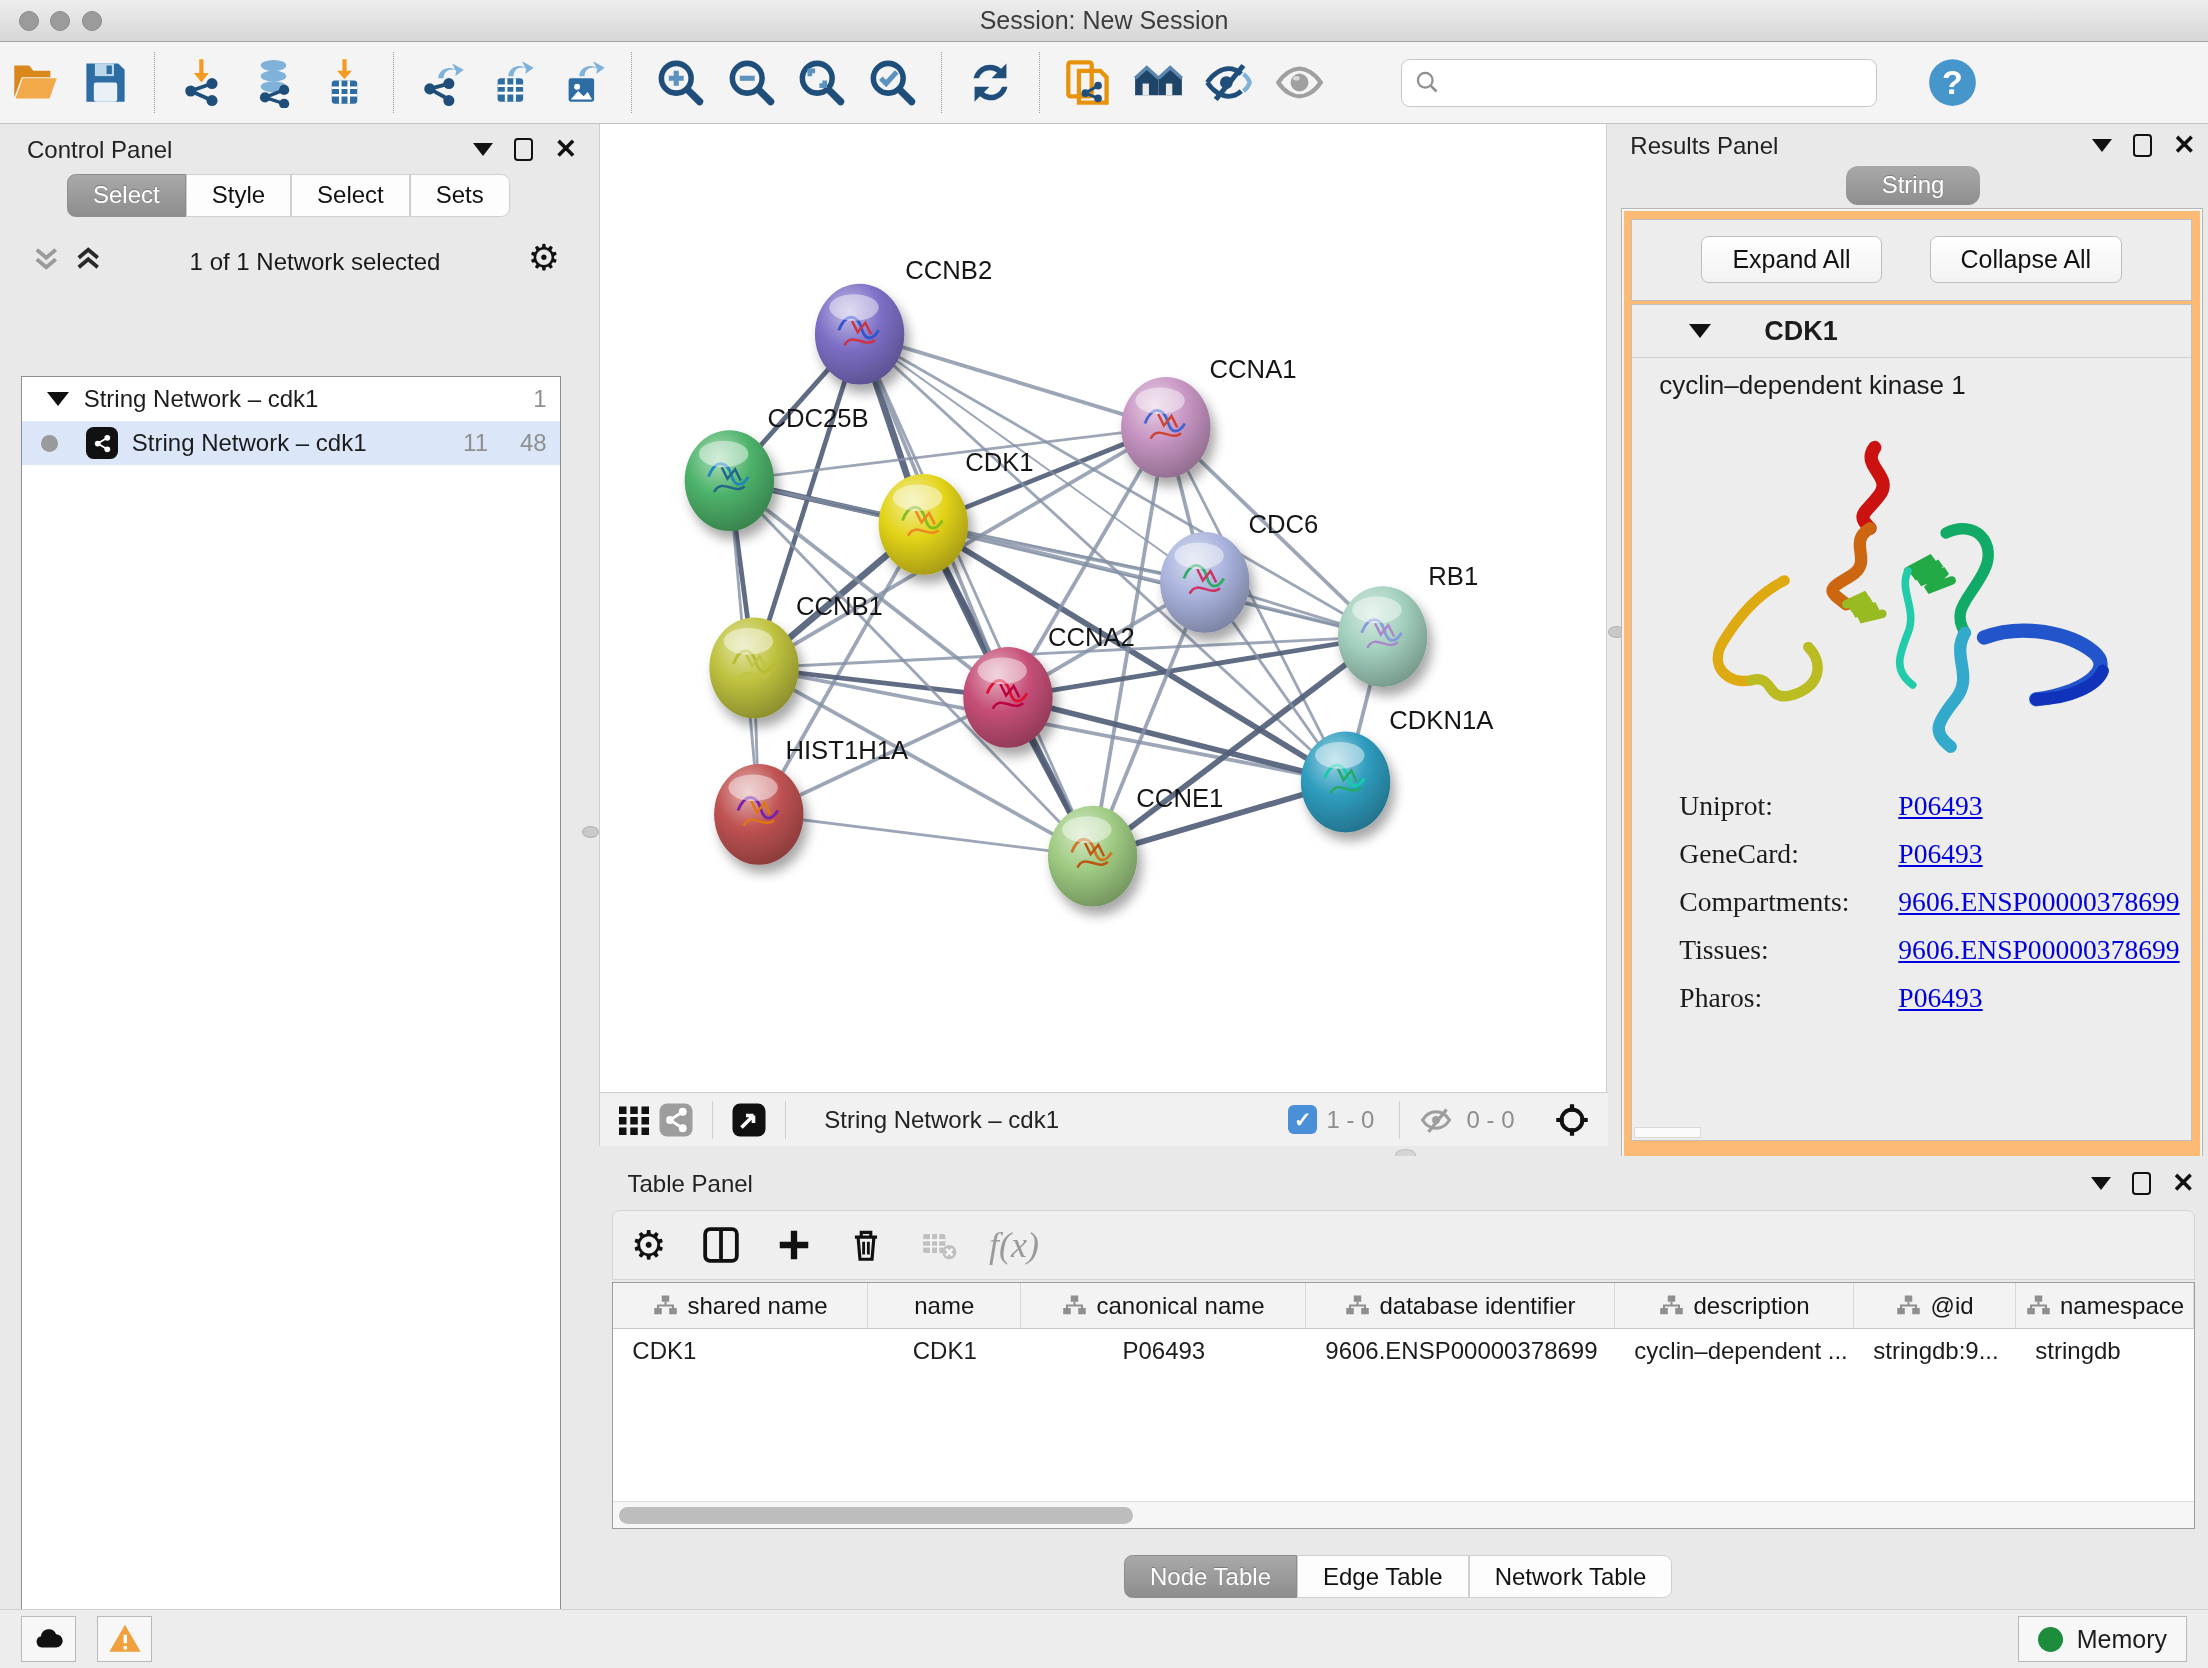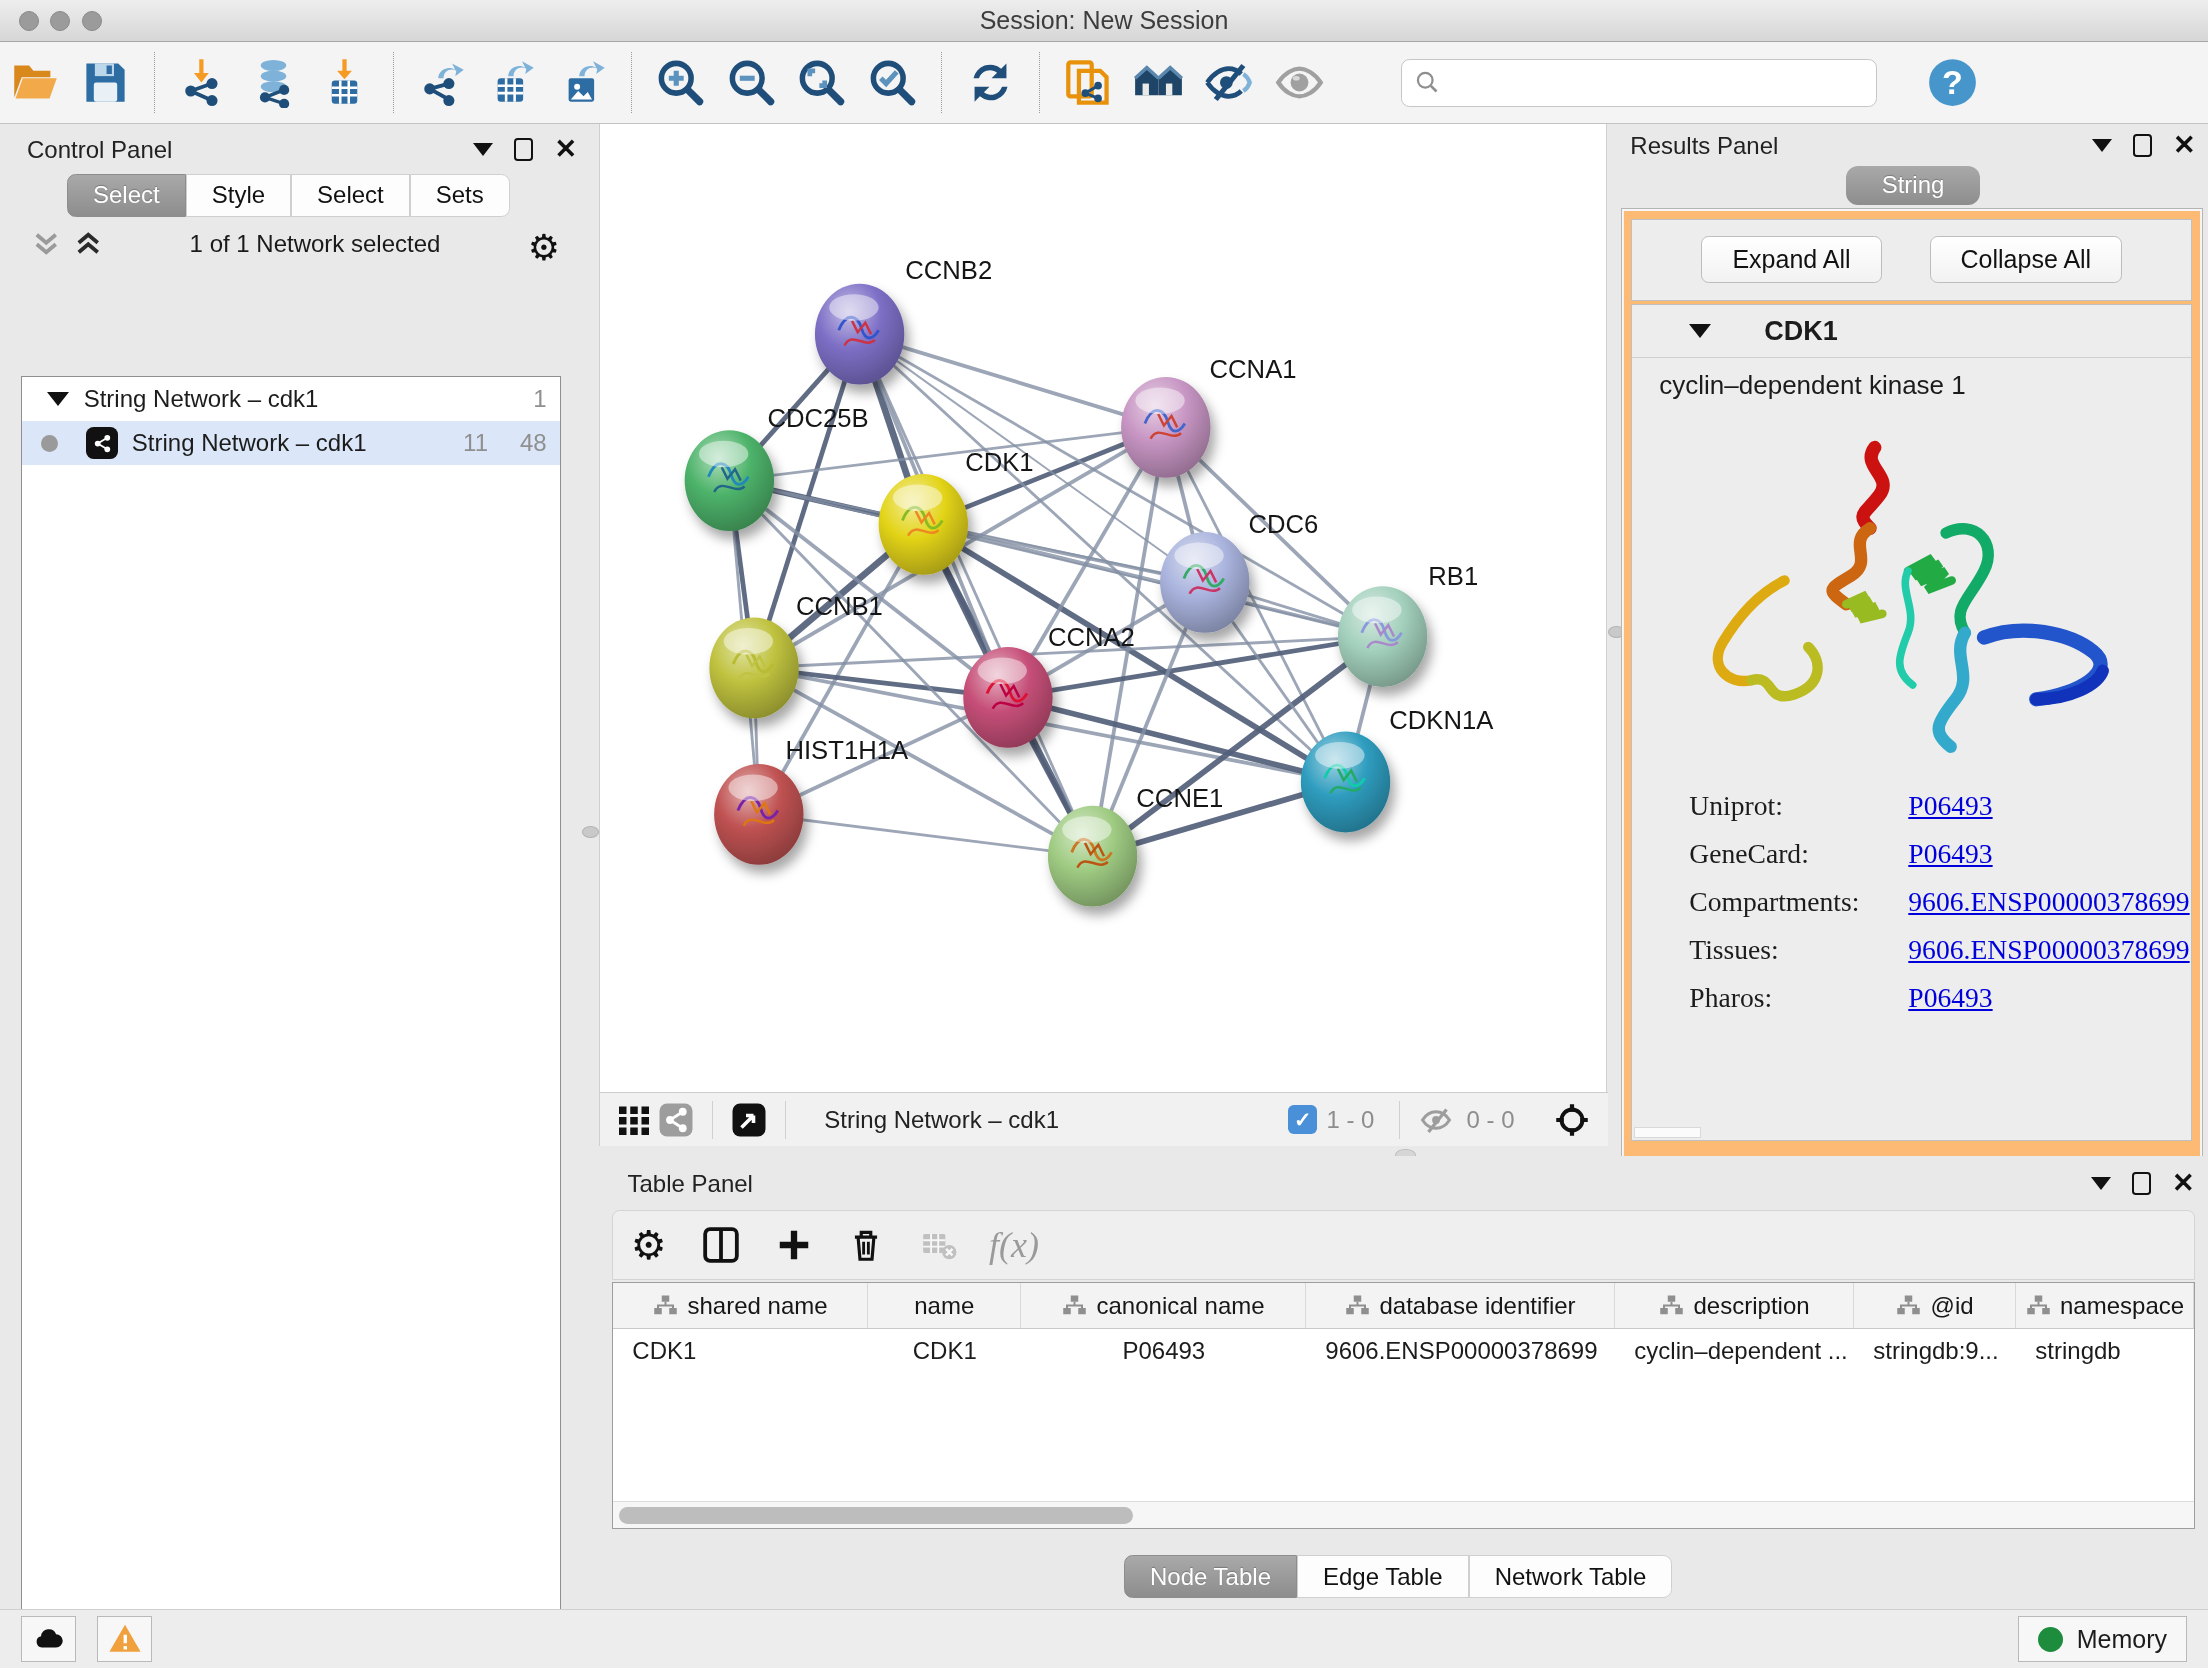--- a/index.html
+++ b/index.html
@@ -38,21 +38,21 @@
   .seg .tab { font-size:24px; padding:6.7px 25px; background:#fdfdfd; border:1px solid #cfcfcf; color:#111;
     display:flex; align-items:center; justify-content:center; }
   .seg .tab:first-child { border-radius:8.6px 0 0 8.6px; }
   .seg .tab:last-child { border-radius:0 8.6px 8.6px 0; }
   .seg .tab.sel { background:linear-gradient(#a9a9a9,#8d8d8d); color:#fff; border-color:#8d8d8d; text-shadow:0 -1px 1px rgba(0,0,0,.25); }
 
   
   .control-panel { left:0; top:124px; width:592px; height:1398px; background:#e9e9e9; }
   .cp-head { padding:9.5px 15px 0 27px; height:42px; }
   .cp-tabs { margin:7.6px 0 0 67px; }
-  .cp-toolrow { height:46px; display:flex; align-items:flex-start; padding:0 32px; margin-top:13.3px; }
+  .cp-toolrow { height:46px; display:flex; align-items:flex-end; padding:0 32px; margin-top:13.3px; }
   .cp-toolrow .status { flex:1; text-align:center; font-size:24px; color:#1a1a1a; }
   .chev svg { width:28.5px; height:28.5px; }
   .gear { font-size:36px; color:#111; line-height:1; }
   .tree-box { position:absolute; left:21px; top:252px; width:540px; height:1241px; background:#fff; border:1.9px solid #8f8f8f; }
   .tree-row { height:44px; display:flex; align-items:center; font-size:24px; padding:0 13.3px; }
   .tree-row.child { background:#dbe7f8; }
   .tree-row .cnt { margin-left:auto; color:#8f8f8f; display:flex; gap:32px; }
   .disc { width:0; height:0; border-left:11.4px solid transparent; border-right:11.4px solid transparent; border-top:14.3px solid #111; margin:0 15px 0 11.4px; }
   .dot { width:17px; height:17px; border-radius:50%; background:#9a9a9a; margin:0 28.5px 0 5.7px; }
   .string-ico { width:32px; height:32px; background:#111; border-radius:7.6px; margin-right:13.3px; display:flex; align-items:center; justify-content:center; }
@@ -89,21 +89,21 @@
     font-size:25px; padding:7.6px 30px; color:#111; }
   .rp-gene { margin-top:3.8px; background:#ededed; border:1px solid #c0c0c0; height:837px; position:relative; }
   .rp-gene-head { height:53px; display:flex; align-items:center; border-bottom:1px solid #cfcfcf; }
   .rp-gene-head .disc { margin-left:57px; }
   .rp-gene-name { font-size:27px; font-weight:bold; margin-left:38px; }
   .rp-desc { font-size:26px; padding:11.4px 0 0 27px; }
   .rp-protein { position:absolute; left:38px; top:114px; }
   .crosslinks { position:absolute; left:32px; top:485px; font-family:"Liberation Serif", serif; }
   .crosslinks h3 { font-size:29.5px; margin-bottom:17px; }
   .cl-row { display:flex; font-size:27.6px; margin-bottom:16px; }
-  .cl-row .lbl { width:219px; margin-left:25px; }
+  .cl-row .lbl { width:219px; margin-left:15px; }
   .cl-row .val { color:#0000dd; text-decoration:underline; }
   .rp-scroll { position:absolute; left:1.9px; bottom:1.9px; width:67px; height:11.4px; background:#fbfbfb; border:1px solid #d9d9d9; }
 
   
   .table-panel { left:599px; top:1156px; width:1609px; height:457px; background:#e9e9e9; }
   .tp-head { padding:11.4px 13.3px 0 28.5px; height:44px; }
   .tp-toolbar { margin:9.5px 0 0 13.3px; width:1583px; height:70px; background:#efefef; border:1px solid #d4d4d4; border-radius:7.6px 7.6px 0 0;
     display:flex; align-items:center; padding-left:13.3px; gap:28.5px; }
   .tp-ico { width:44px; height:44px; display:flex; align-items:center; justify-content:center; }
   .tp-ico svg { width:38px; height:38px; }

